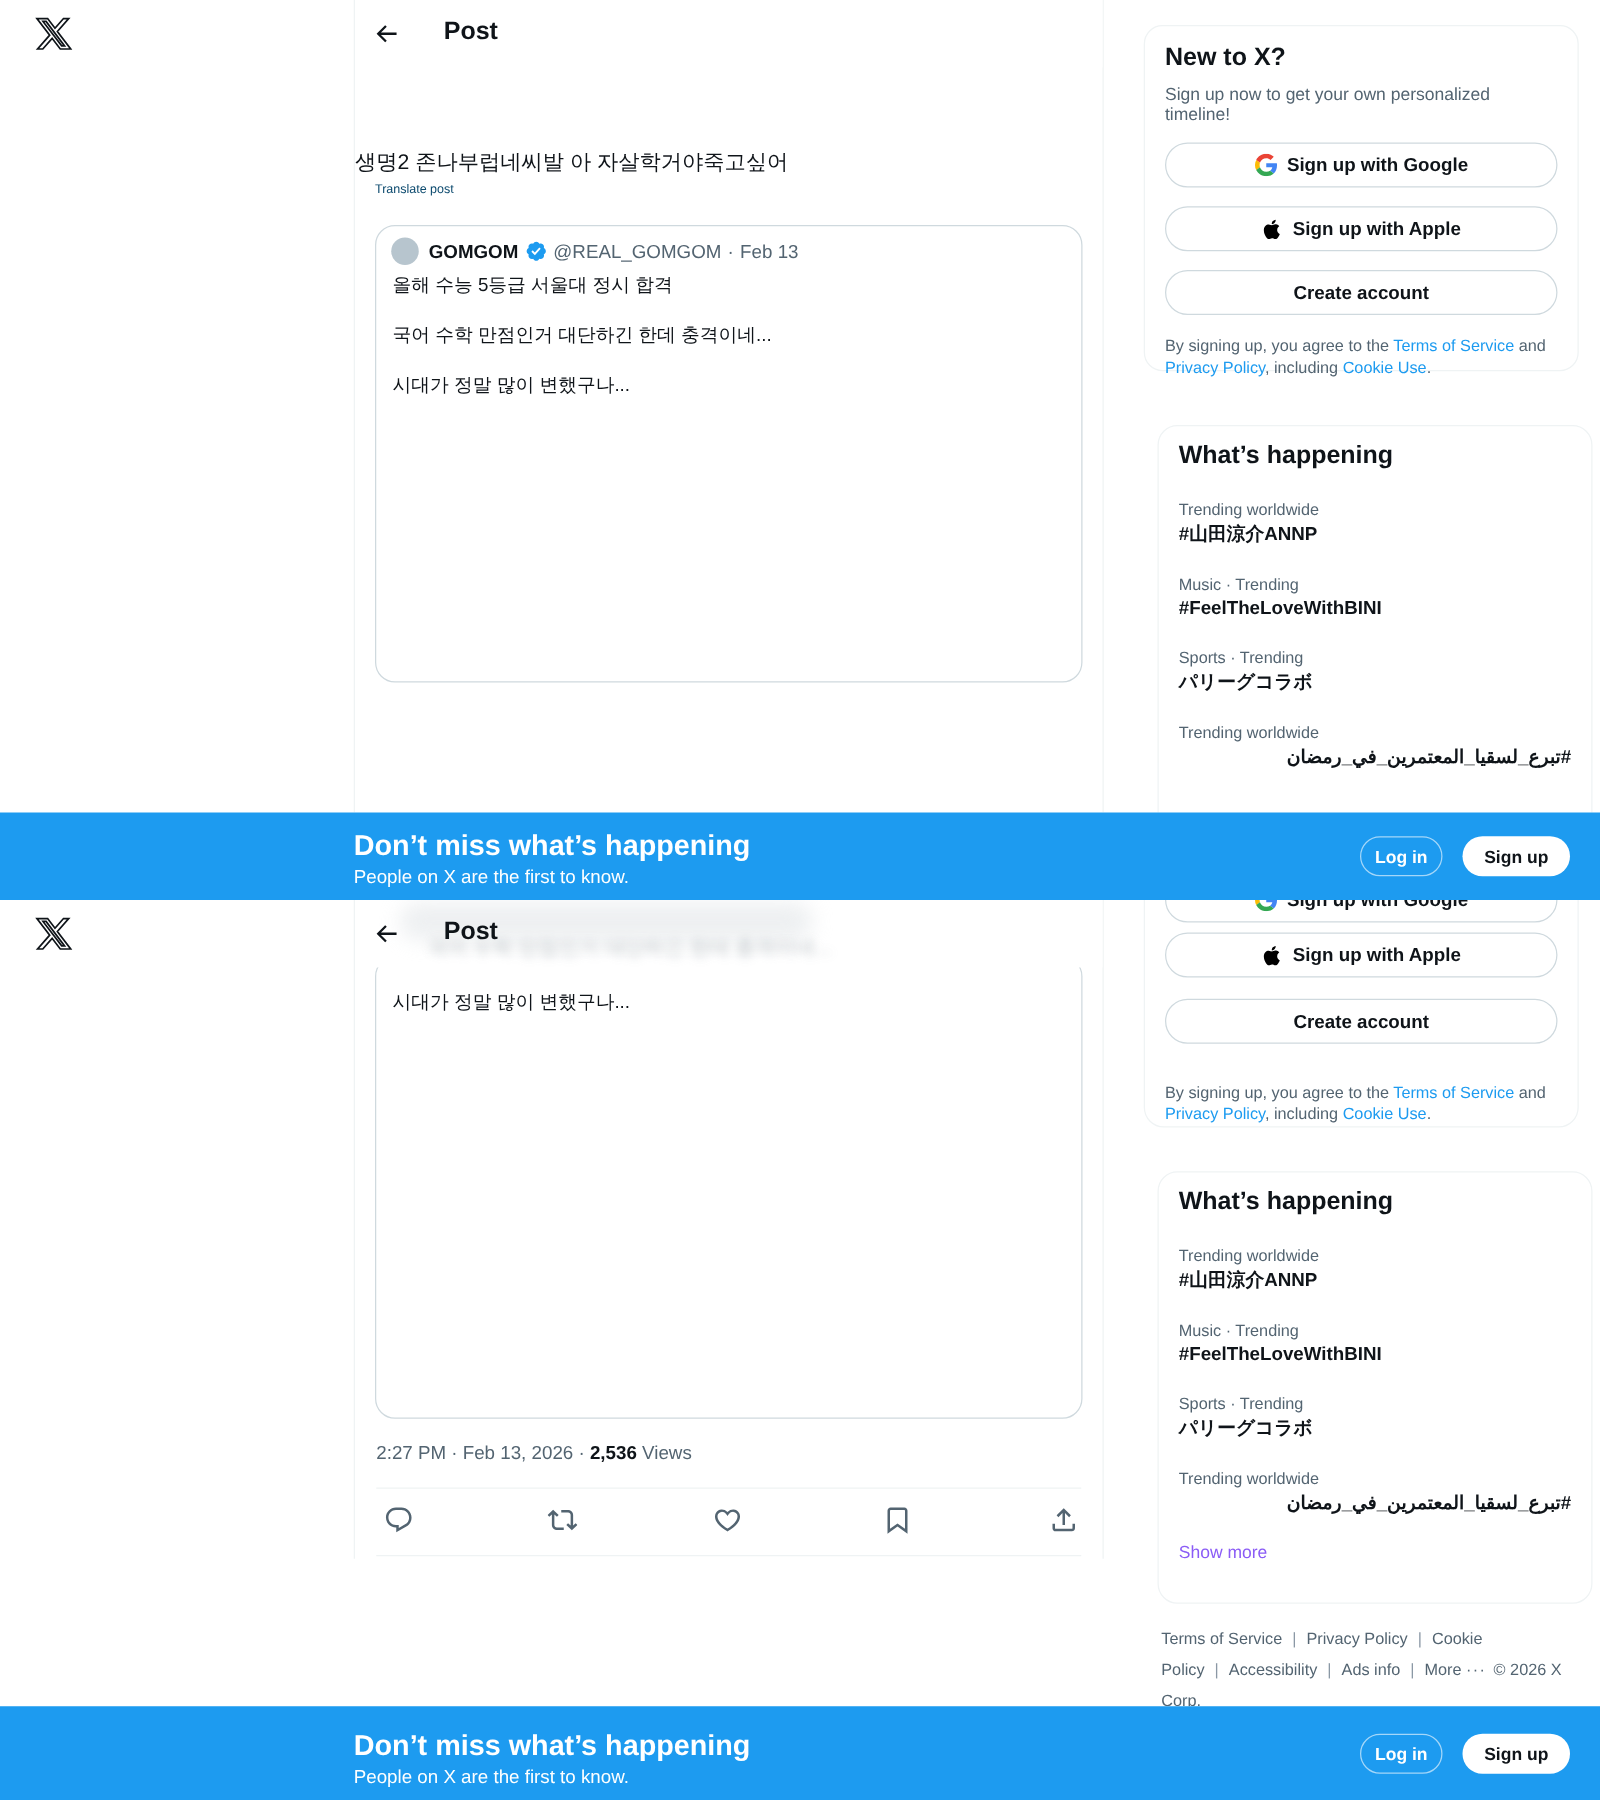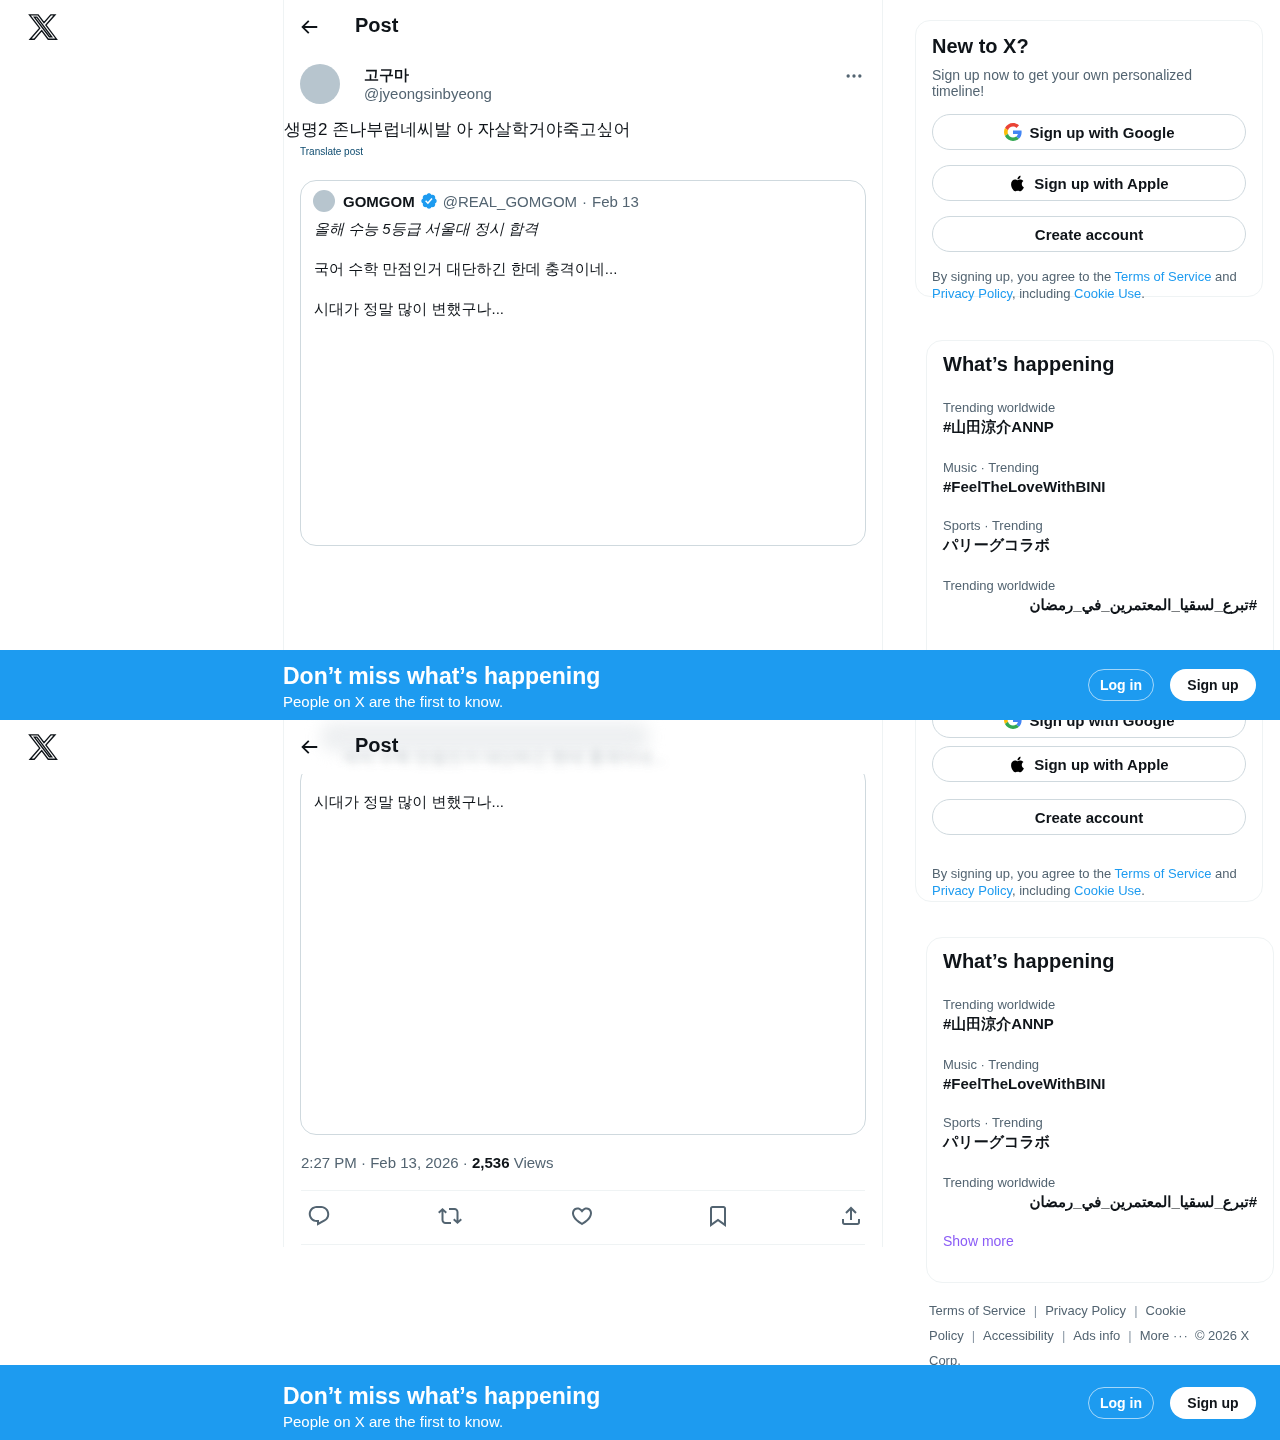--- a/index.html
+++ b/index.html
@@ -34,21 +34,21 @@
   .translate-link { position:absolute; top:146px; left:16px; font-size:10px; color:#0c4a6e; text-decoration:none; cursor:pointer;text-align:right; }
 
   .qcard { position:absolute; left:16px; width:566px; background:#fff; border:1px solid #cfd9de; border-radius:16px; cursor:pointer; }
   #s1 .qcard { top:180px; height:366px; }
   #s2 .qcard { top:45px; height:370px; }
   .qhead { position:absolute; left:12px; top:8px; height:24px; display:flex; align-items:center; gap:5px; font-size:15px; white-space:nowrap; }
   .qavatar { width:22px; height:22px; border-radius:50%; background:#b7c5ce; flex:none; }
   .qname { font-weight:700; color:#0f1419; margin-left:3px; }
   .qgray { color:#536471; }
   .qline { position:absolute; left:13px; width:540px; font-size:15px; line-height:20px; color:#0f1419; }
-  .ql0 { top:38px;font-style:italic; } .ql1 { top:78px; } .ql2 { top:118px; }
+  .ql0 { top:38px; } .ql1 { top:78px; } .ql2 { top:118px; }
   #s2 .qline { top:26px; }
 
   .meta-row { position:absolute; top:434px; left:17px; font-size:15px; color:#536471; }
   .meta-row b { color:#0f1419; font-weight:700; }
   .hr { position:absolute; left:17px; width:564px; height:1px; background:#eff3f4; }
   .hr1 { top:470px; } .hr2 { top:524px; }
   .actions { position:absolute; top:484px; left:0; width:598px; height:26px; }
   .action-btn { position:absolute; top:0; width:24px; height:24px; border:none; background:transparent; color:#536471; cursor:pointer; }
   .a0{left:23px;} .a1{left:154px;} .a2{left:286px;} .a3{left:422px;} .a4{left:555px;}
 
@@ -111,32 +111,20 @@
     <main class="col">
       <div class="col-header">
         <button class="back-btn" aria-label="Back">
           <svg width="22" height="22" viewBox="0 0 24 24">
               <path fill="currentColor" d="M7.414 13l5.043 5.04-1.414 1.42L3.586 12l7.457-7.46 1.414 1.42L7.414 11H21v2H7.414z"></path>
             </svg>
         </button>
         <h2 class="page-title">Post</h2>
       </div>
 
-      <div class="post-head">
-        <div class="avatar-lg"></div>
-        <div class="author-name">고구마</div>
-        <div class="author-handle">@jyeongsinbyeong</div>
-        <button class="more-btn" aria-label="More">
-          <svg width="20" height="20" viewBox="0 0 24 24">
-              <circle cx="5" cy="12" r="2" fill="currentColor"></circle>
-              <circle cx="12" cy="12" r="2" fill="currentColor"></circle>
-              <circle cx="19" cy="12" r="2" fill="currentColor"></circle>
-            </svg>
-        </button>
-      </div>
 
       <div class="post-text">생명2 존나부럽네씨발 아 자살학거야죽고싶어</div>
       <a class="translate-link">Translate post</a>
 
       <div class="qcard">
         <div class="qhead">
           <span class="qavatar"></span>
           <span class="qname">GOMGOM</span>
           <svg width="18" height="18" viewBox="0 0 24 24">
               <path fill="#1d9bf0" fill-rule="evenodd" d="M22.25 12c0-1.43-.88-2.67-2.19-3.34.46-1.39.2-2.9-.81-3.91s-2.52-1.27-3.91-.81c-.66-1.31-1.91-2.19-3.34-2.19s-2.67.88-3.33 2.19c-1.4-.46-2.91-.2-3.92.81s-1.26 2.52-.8 3.91c-1.31.67-2.2 1.91-2.2 3.34s.89 2.67 2.2 3.34c-.46 1.39-.21 2.9.8 3.91s2.52 1.26 3.91.81c.67 1.31 1.91 2.19 3.34 2.19s2.68-.88 3.34-2.19c1.39.45 2.9.2 3.91-.81s1.27-2.52.81-3.91c1.31-.67 2.19-1.91 2.19-3.34zm-11.71 4.2L6.8 12.46l1.41-1.42 2.26 2.26 4.8-5.23 1.47 1.36-6.2 6.77z"></path>

